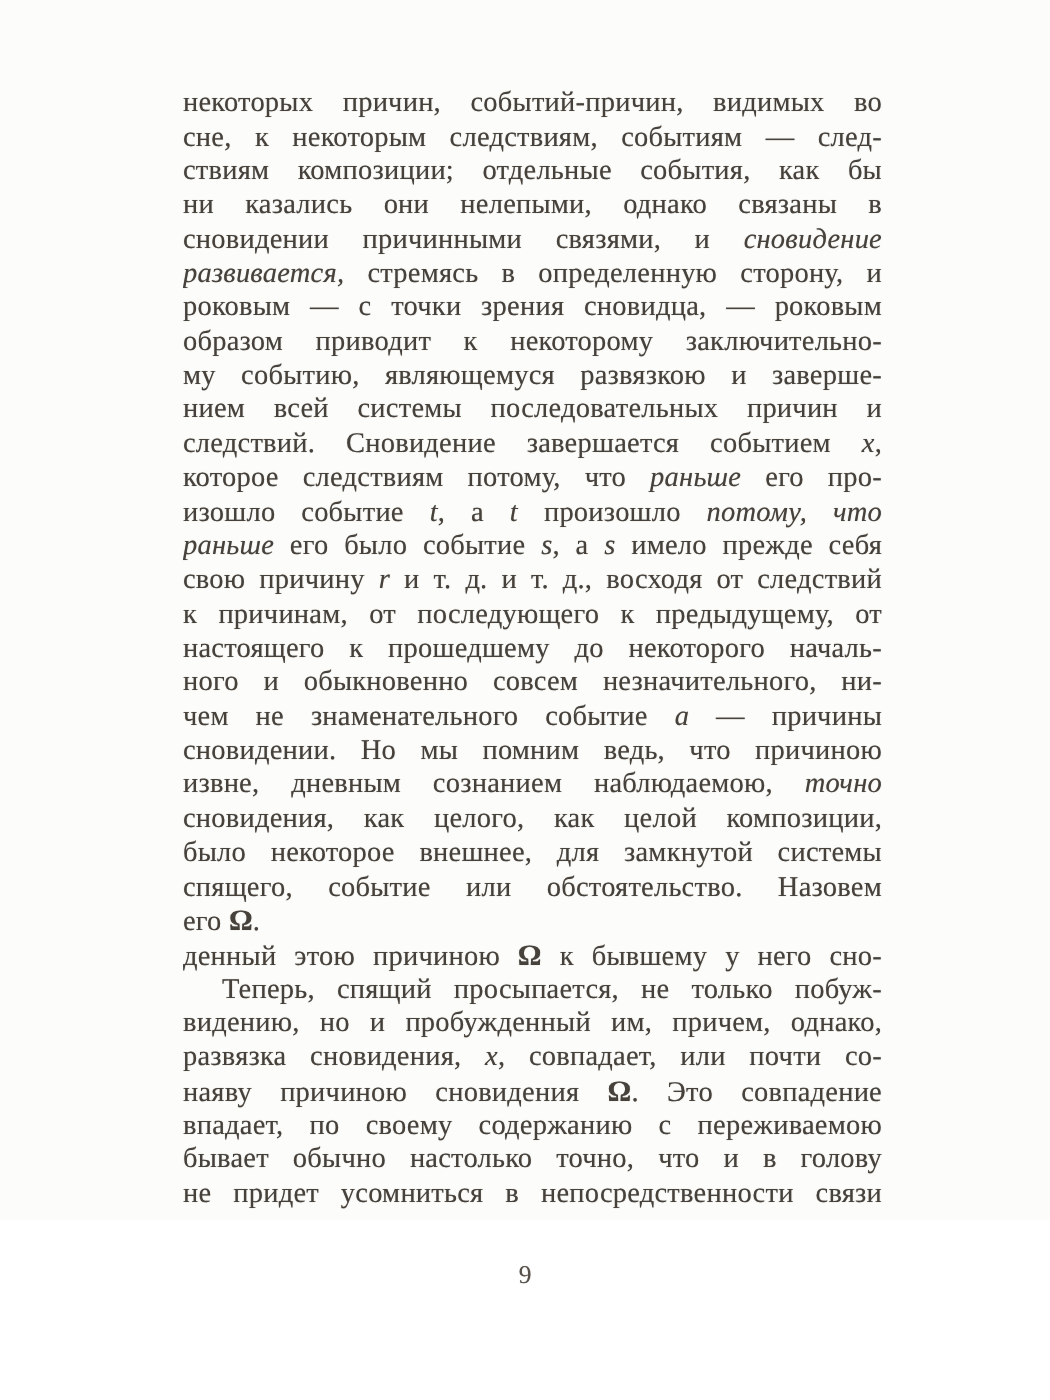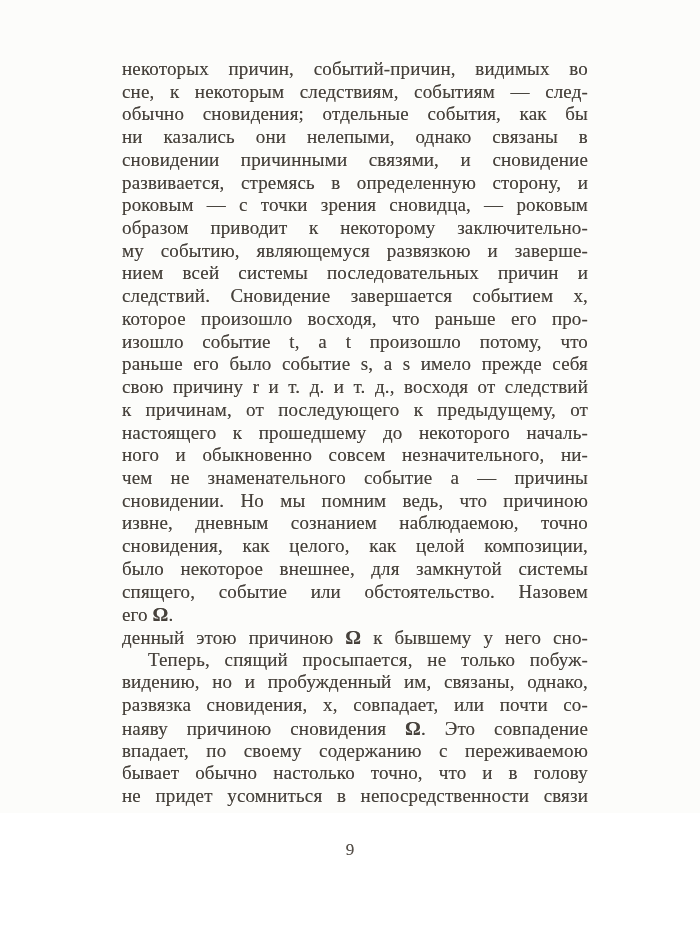--- a/index.html
+++ b/index.html
@@ -36,20 +36,21 @@
     text-shadow: 0 0 0.6px rgba(74, 68, 60, 0.55);
   }
   .line.no-just {
     text-align: right;
     text-align-last: left;
   }
   .line.indent {
     text-indent: 26px;
   }
   .seg-i {
+    font-style: italic;
   }
   .seg-b {
     font-weight: bold;
     font-size: 1.04em;
   }
   .page-number {
     position: absolute;
     top: 840px;
     left: 0;
     width: 100%;
@@ -58,46 +59,46 @@
     text-shadow: 0 0 0.6px rgba(80, 74, 66, 0.5);
   }
 </style>
 </head>
 <body>
 
 <div class="page" style="background: rgb(252, 252, 250); color: rgb(70, 65, 59);">
   <div class="text-block" id="text-block">
       <div class="line"><span>некоторых причин, событий-причин, видимых во</span></div>
       <div class="line"><span>сне, к некоторым следствиям, событиям — след-</span></div>
-      <div class="line"><span>обычно сновидения; отдельные события, как бы</span></div>
+      <div class="line"><span>ствиям композиции; отдельные события, как бы</span></div>
       <div class="line"><span>ни казались они нелепыми, однако связаны в</span></div>
       <div class="line"><span>сновидении причинными связями, и </span><span class="seg-i">сновидение</span></div>
       <div class="line"><span class="seg-i">развивается,</span><span> стремясь в определенную сторону, и</span></div>
       <div class="line"><span>роковым — с точки зрения сновидца, — роковым</span></div>
       <div class="line"><span>образом приводит к некоторому заключительно-</span></div>
       <div class="line"><span>му событию, являющемуся развязкою и заверше-</span></div>
       <div class="line"><span>нием всей системы последовательных причин и</span></div>
       <div class="line"><span>следствий. Сновидение завершается событием </span><span class="seg-i">x</span><span>,</span></div>
-      <div class="line"><span>которое произошло восходя, что </span><span class="seg-i">раньше</span><span> его про-</span></div>
+      <div class="line"><span>которое следствиям потому, что </span><span class="seg-i">раньше</span><span> его про-</span></div>
       <div class="line"><span>изошло событие </span><span class="seg-i">t</span><span>, а </span><span class="seg-i">t</span><span> произошло </span><span class="seg-i">потому, что</span></div>
       <div class="line"><span class="seg-i">раньше</span><span> его было событие </span><span class="seg-i">s</span><span>, а </span><span class="seg-i">s</span><span> имело прежде себя</span></div>
       <div class="line"><span>свою причину </span><span class="seg-i">r</span><span> и т. д. и т. д., восходя от следствий</span></div>
       <div class="line"><span>к причинам, от последующего к предыдущему, от</span></div>
       <div class="line"><span>настоящего к прошедшему до некоторого началь-</span></div>
       <div class="line"><span>ного и обыкновенно совсем незначительного, ни-</span></div>
       <div class="line"><span>чем не знаменательного событие </span><span class="seg-i">a</span><span> — причины</span></div>
       <div class="line"><span>сновидении. Но мы помним ведь, что причиною</span></div>
       <div class="line"><span>извне, дневным сознанием наблюдаемою, </span><span class="seg-i">точно</span></div>
       <div class="line"><span>сновидения, как целого, как целой композиции,</span></div>
       <div class="line"><span>было некоторое внешнее, для замкнутой системы</span></div>
       <div class="line"><span>спящего, событие или обстоятельство. Назовем</span></div>
       <div class="line no-just"><span>его </span><span class="seg-b">Ω</span><span>.</span></div>
       <div class="line"><span>денный этою причиною </span><span class="seg-b">Ω</span><span> к бывшему у него сно-</span></div>
       <div class="line indent"><span>Теперь, спящий просыпается, не только побуж-</span></div>
-      <div class="line"><span>видению, но и пробужденный им, связаны, однако,</span></div>
+      <div class="line"><span>видению, но и пробужденный им, причем, однако,</span></div>
       <div class="line"><span>развязка сновидения, </span><span class="seg-i">x</span><span>, совпадает, или почти со-</span></div>
       <div class="line"><span>наяву причиною сновидения </span><span class="seg-b">Ω</span><span>. Это совпадение</span></div>
       <div class="line"><span>впадает, по своему содержанию с переживаемою</span></div>
       <div class="line"><span>бывает обычно настолько точно, что и в голову</span></div>
       <div class="line"><span>не придет усомниться в непосредственности связи</span></div>
     </div>
   <div class="page-number" style="color: rgb(86, 80, 74);">9</div>
 </div>
 
 </body></html>

